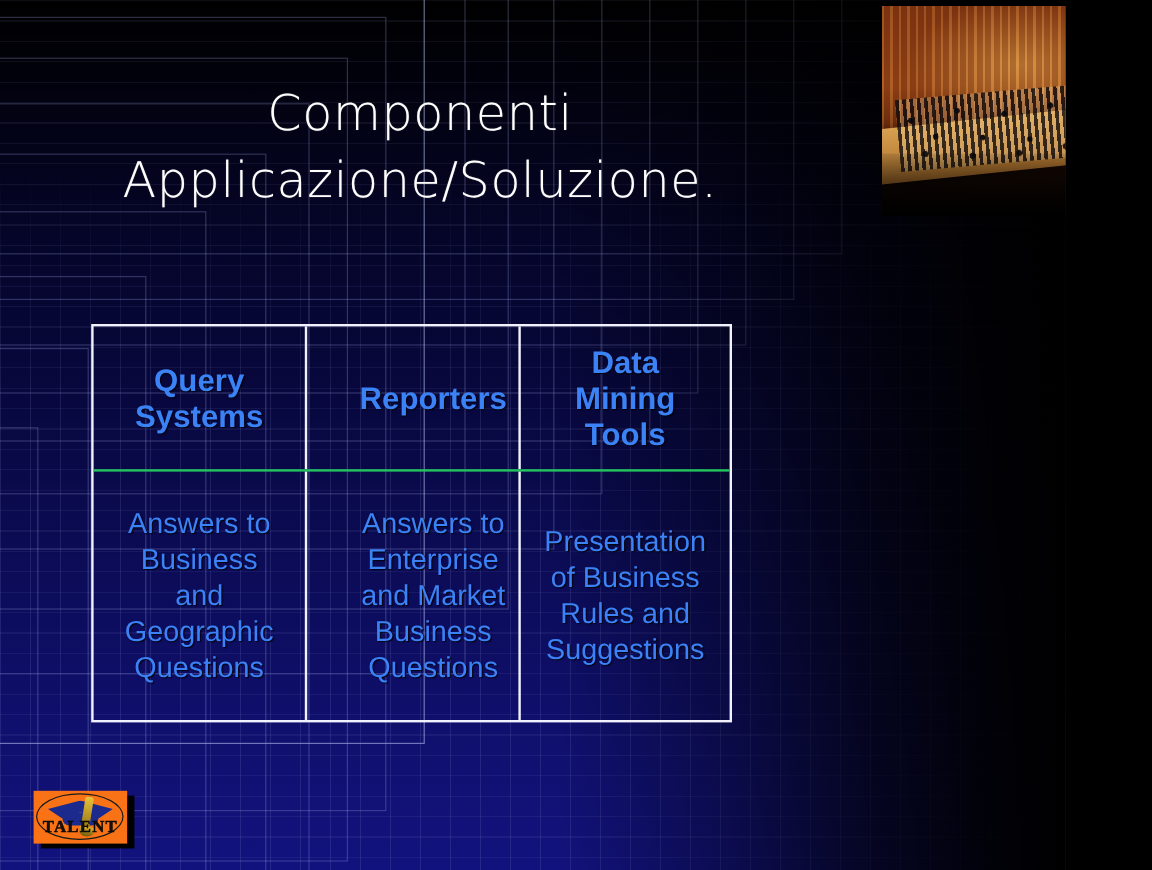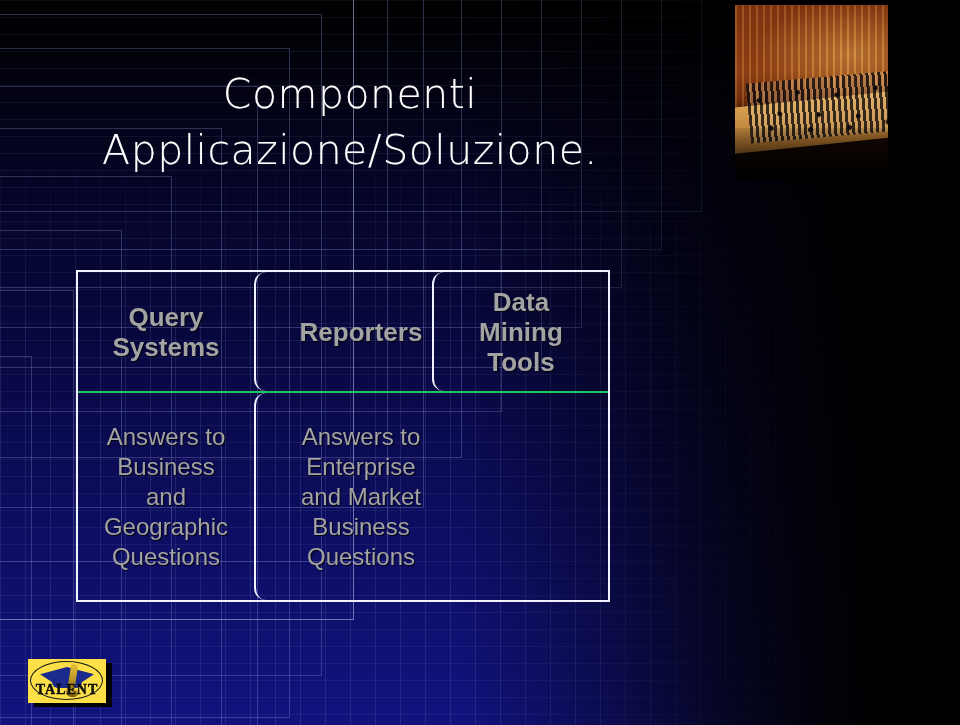--- a/index.html
+++ b/index.html
@@ -169,25 +169,24 @@
   .row { display: flex; }
   .row.head { height: 119px; }
   .row.body { flex: 1 1 auto; border-top: 2px solid #22c55e; }
 
   .cell {
     box-sizing: border-box;
     display: flex;
     align-items: center;
     justify-content: center;
     text-align: center;
-    color: #a3a3a3;
+    color: #3b82f6;
     padding: 4px 6px;
     white-space: pre-line;
     text-shadow: 1px 1px 1px rgba(0,0,0,0.85);
-    border-radius: 12px;
   }
   .cell + .cell { border-left: 2px solid #f2f2ff; }
 
   .col-1 { width: 176px; }
   .col-2 { width: 178px; padding-left: 40px; }
   .col-3 { flex: 1 1 auto; }
 
   .row.head .cell {
     font-size: 26px;
     font-weight: bold;
@@ -210,21 +209,21 @@
   .logo-shadow {
     position: absolute;
     left: 6px; top: 4px;
     width: 78px; height: 44px;
     background: #000000;
   }
   .logo-card {
     position: absolute;
     left: 0; top: 0;
     width: 78px; height: 44px;
-    background: #fde047;
+    background: #f97316;
     overflow: hidden;
   }
   .logo-oval {
     position: absolute;
     left: 2px; top: 2px;
     width: 73px; height: 39px;
     border: 1px solid #1a1a1a;
     border-radius: 50%;
     box-sizing: border-box;
   }
@@ -329,20 +328,24 @@
       <div class="cell col-1">Answers to
 Business
 and
 Geographic
 Questions</div>
       <div class="cell col-2">Answers to
 Enterprise
 and Market
 Business
 Questions</div>
+      <div class="cell col-3">Presentation
+of Business
+Rules and
+Suggestions</div>
     </div>
 
   </div>
 
   <div class="logo-wrap">
     <div class="logo-shadow"></div>
     <div class="logo-card">
       <div class="logo-oval"></div>
       <div class="logo-cap"></div>
       <div class="logo-cap2"></div>

